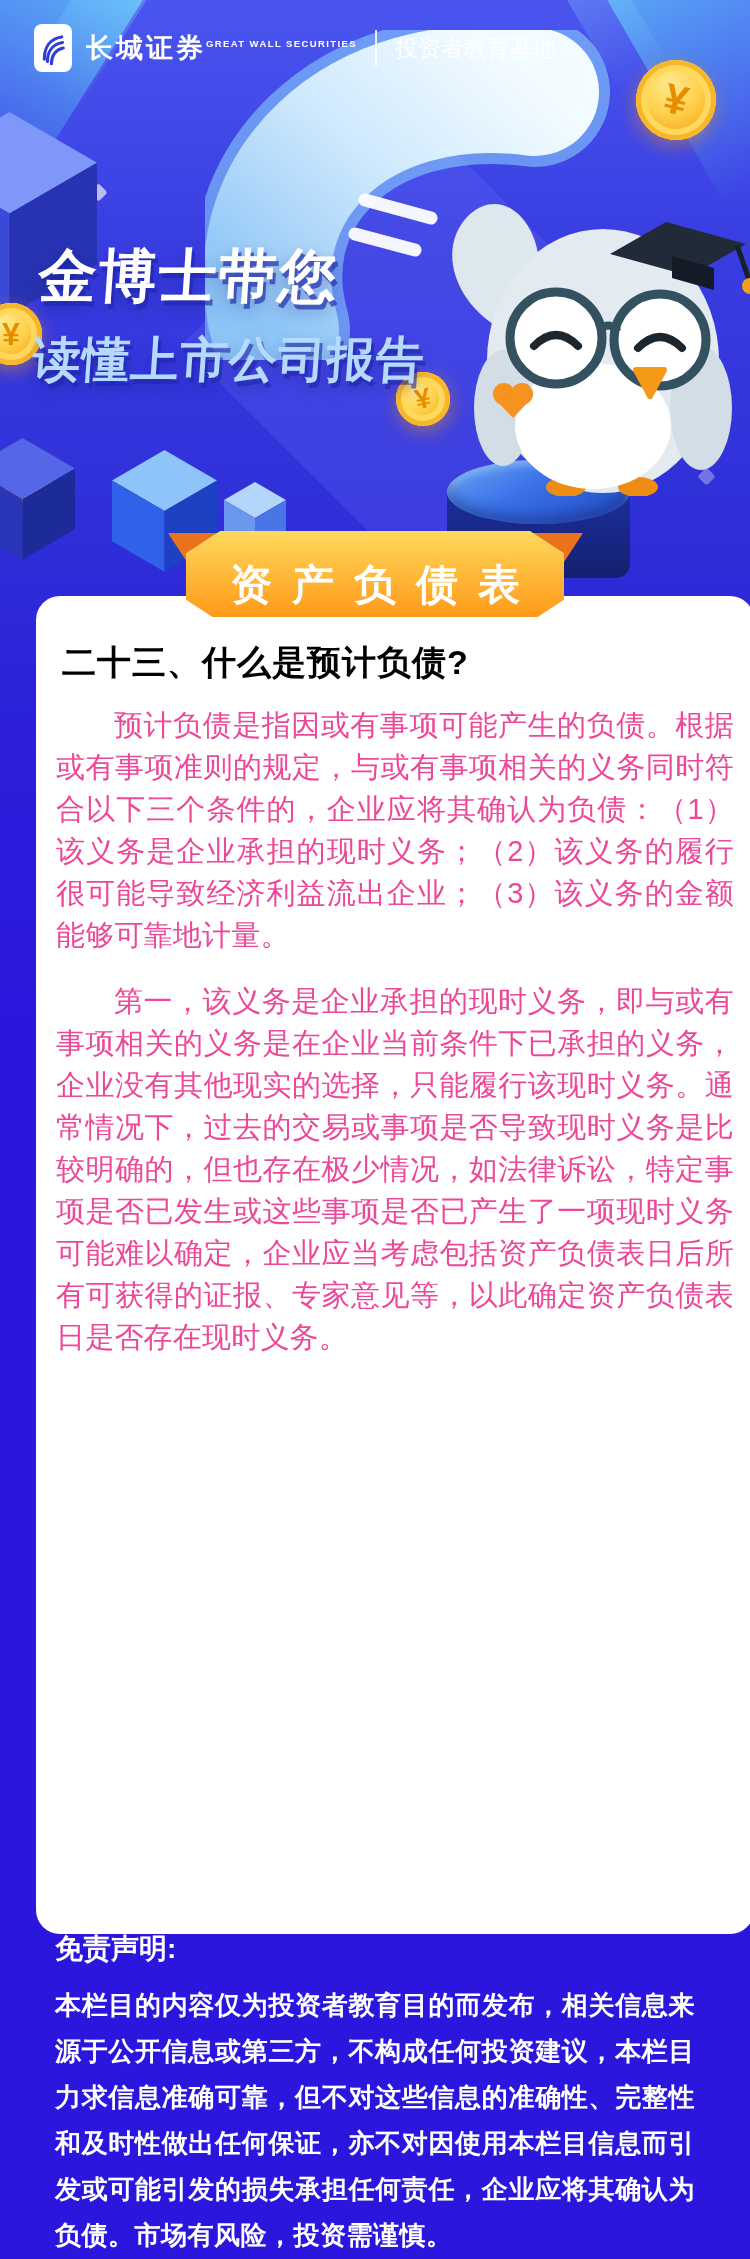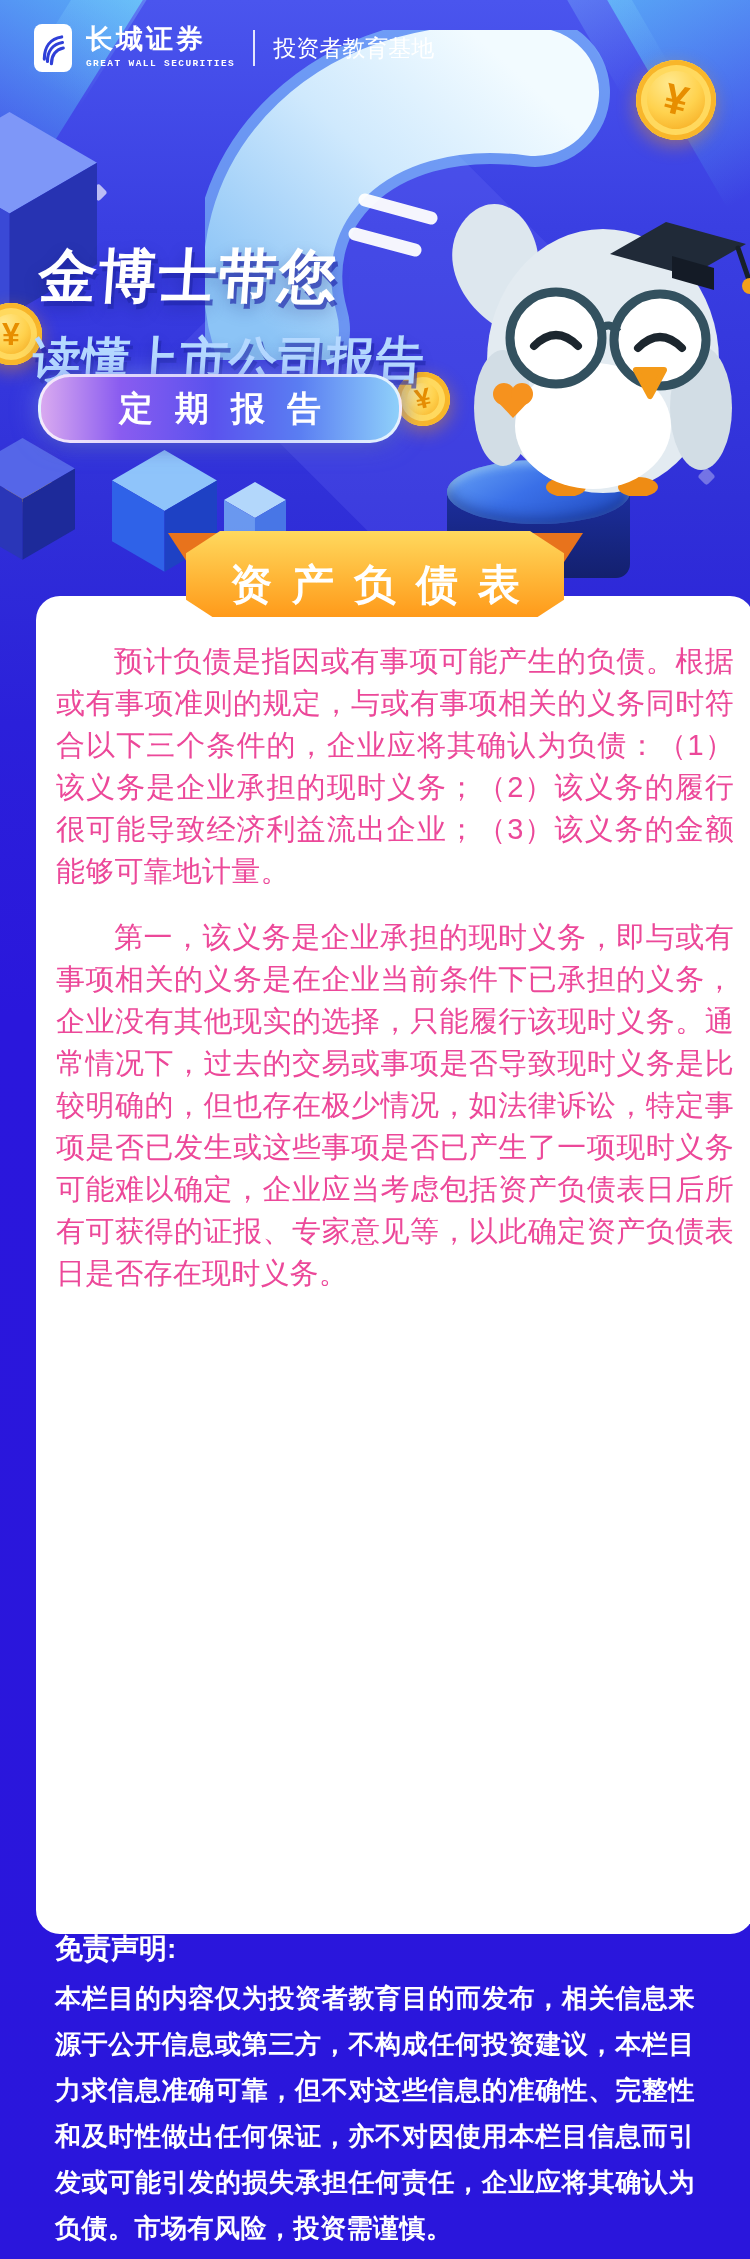--- a/index.html
+++ b/index.html
@@ -49,21 +49,21 @@
 
   .podium-top{position:absolute;left:447px;top:460px;width:183px;height:64px;border-radius:50%;z-index:3;
     background:linear-gradient(150deg,#6aa6f6 0%,#3a70e8 45%,#1f49c0 100%);
     box-shadow:inset 0 -6px 14px rgba(10,25,90,.45),inset 0 4px 8px rgba(160,210,255,.8);}
   .podium-body{position:absolute;left:447px;top:492px;width:183px;height:86px;z-index:2;
     background:linear-gradient(180deg,#1c2e9e,#13206e);border-radius:0 0 14px 14px;}
 
   
   .header{position:absolute;left:34px;top:24px;display:flex;align-items:center;gap:14px;z-index:9;color:#fff;}
   .logo-mark{width:38px;height:48px;background:#fff;border-radius:8px;display:flex;align-items:center;justify-content:center;}
-  .brand-text{display:flex;flex-direction:column;line-height:1;font-family:Liberation Mono, monospace;}
+  .brand-text{display:flex;flex-direction:row;line-height:1;}
   .brand-cn{font-size:27px;font-weight:700;letter-spacing:3px;}
   .brand-en{font-size:9.5px;letter-spacing:1.4px;margin-top:4px;font-weight:700;}
   .v-divider{width:2px;height:36px;background:rgba(255,255,255,.85);margin:0 4px;}
   .tagline{font-size:23px;font-weight:500;}
 
   
   .title-block{position:absolute;left:36px;top:238px;z-index:5;transform:skewX(-4deg);}
   .title-line1{font-size:58px;font-weight:900;color:#ffffff;letter-spacing:2px;
     text-shadow:3px 5px 0 rgba(32,38,170,.65),0 8px 16px rgba(15,20,110,.35);}
   .title-line2{margin-top:12px;font-size:48px;font-weight:900;color:#b5d9ff;letter-spacing:1px;
@@ -88,21 +88,21 @@
 
   
   .card{position:absolute;left:36px;top:596px;width:678px;height:1294px;background:#ffffff;
     border-radius:24px;z-index:6;padding:44px 20px 0 20px;}
   .card-heading{font-size:34px;font-weight:900;color:#000;margin:0 0 18px 6px;letter-spacing:1px;}
   .body-para{font-size:29px;line-height:42px;color:#ec4899;text-align:justify;
     text-indent:2em;margin:0 0 24px 0;letter-spacing:.2px;}
 
   
   .disclaimer{position:absolute;left:55px;top:1930px;width:640px;color:#ffffff;z-index:3;}
-  .disc-title{font-size:28px;font-weight:700;margin-bottom:7px;}
+  .disc-title{font-size:28px;font-weight:700;margin-bottom:14px;}
   .disc-body{font-size:26px;font-weight:700;line-height:46px;text-align:justify;letter-spacing:.5px;}
 </style>
 </head>
 <body>
 
 <div class="page">
 
   <div class="beam beam-l1"></div>
   <div class="beam beam-l2"></div>
   <div class="beam beam-r1"></div>
@@ -199,31 +199,29 @@
     </div>
     <div class="v-divider"></div>
     <span class="tagline">投资者教育基地</span>
   </header>
 
   <div class="title-block">
     <div class="title-line1">金博士带您</div>
     <div class="title-line2">读懂上市公司报告</div>
   </div>
 
-  <div class="badge">
-    <span class="badge-label">定期报告</span>
-  </div>
 
   <div class="ribbon-wing wing-left"></div>
   <div class="ribbon-wing wing-right"></div>
   <div class="ribbon">
     <span class="ribbon-label">资产负债表</span>
   </div>
 
   <section class="card">
+    <h2 class="card-heading">二十三、什么是预计负债?</h2>
     <p class="body-para">预计负债是指因或有事项可能产生的负债。根据或有事项准则的规定，与或有事项相关的义务同时符合以下三个条件的，企业应将其确认为负债：（1）该义务是企业承担的现时义务；（2）该义务的履行很可能导致经济利益流出企业；（3）该义务的金额能够可靠地计量。</p>
     <p class="body-para">第一，该义务是企业承担的现时义务，即与或有事项相关的义务是在企业当前条件下已承担的义务，企业没有其他现实的选择，只能履行该现时义务。通常情况下，过去的交易或事项是否导致现时义务是比较明确的，但也存在极少情况，如法律诉讼，特定事项是否已发生或这些事项是否已产生了一项现时义务可能难以确定，企业应当考虑包括资产负债表日后所有可获得的证报、专家意见等，以此确定资产负债表日是否存在现时义务。</p>
   </section>
 
   <footer class="disclaimer">
     <div class="disc-title">免责声明:</div>
     <div class="disc-body">本栏目的内容仅为投资者教育目的而发布，相关信息来源于公开信息或第三方，不构成任何投资建议，本栏目力求信息准确可靠，但不对这些信息的准确性、完整性和及时性做出任何保证，亦不对因使用本栏目信息而引发或可能引发的损失承担任何责任，企业应将其确认为负债。市场有风险，投资需谨慎。</div>
   </footer>
 
 </div>

